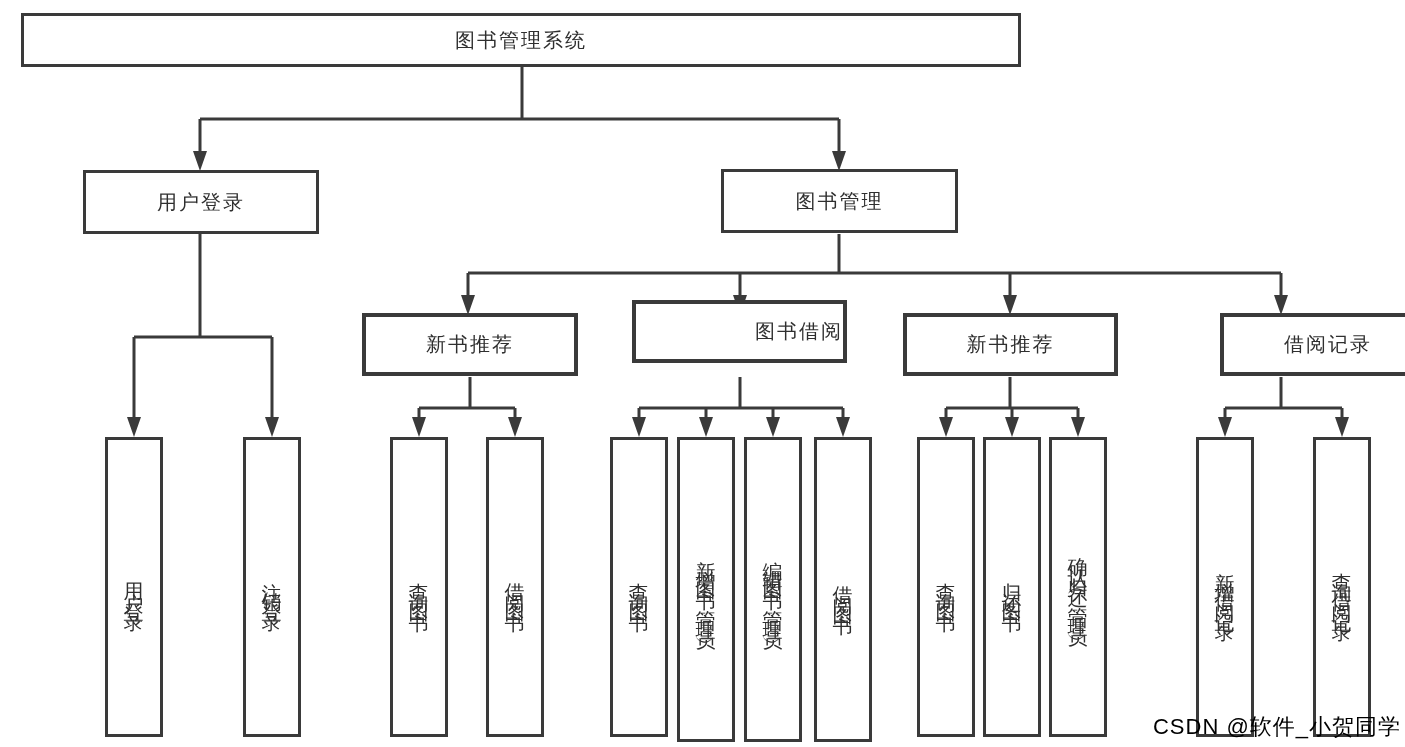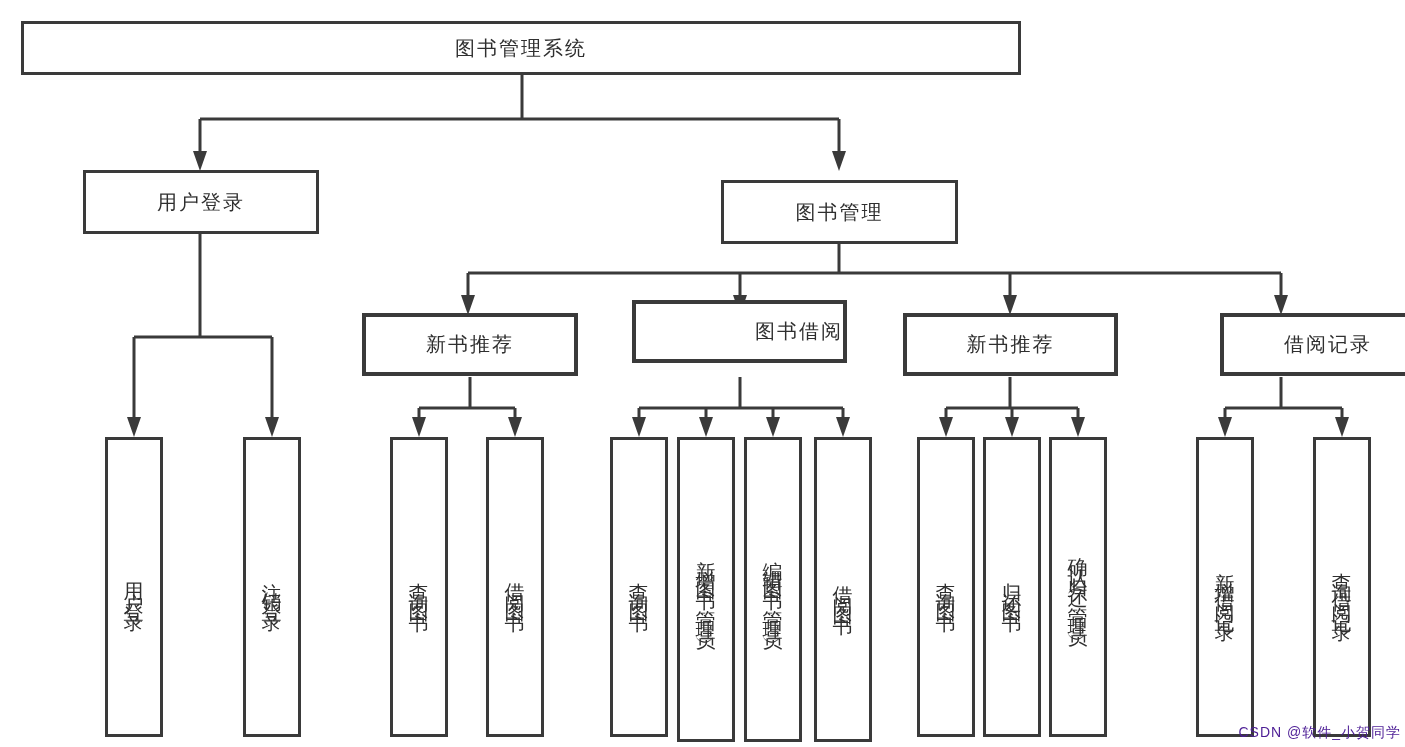--- a/index.html
+++ b/index.html
@@ -46,22 +46,22 @@
   .vlabel {
     writing-mode: vertical-rl;
     text-orientation: mixed;
     letter-spacing: 10px;
     line-height: 1;
   }
   .watermark {
     position: absolute;
     right: 4px;
     bottom: 5px;
-    font-size: 14px;
-    color: #4c1d95;
+    font-size: 22px;
+    color: #000000;
     letter-spacing: 1px;
     white-space: nowrap;
   }
 </style>
 </head>
 <body>
 
 <div class="canvas">
 
   <svg class="connectors" viewBox="0 0 1405 747" xmlns="http://www.w3.org/2000/svg">
@@ -90,28 +90,28 @@
       <polygon points="766,417 780,417 773,437"></polygon>
       <polygon points="836,417 850,417 843,437"></polygon>
       <polygon points="939,417 953,417 946,437"></polygon>
       <polygon points="1005,417 1019,417 1012,437"></polygon>
       <polygon points="1071,417 1085,417 1078,437"></polygon>
       <polygon points="1218,417 1232,417 1225,437"></polygon>
       <polygon points="1335,417 1349,417 1342,437"></polygon>
     </g>
   </svg>
 
-  <div class="node hbox" style="left:21px; top:13px; width:1000px; height:54px;margin-top:8px;">
+  <div class="node hbox" style="left:21px; top:13px; width:1000px; height:54px;">
     <span>图书管理系统</span>
   </div>
 
   <div class="node hbox" style="left:83px; top:170px; width:236px; height:64px;">
     <span>用户登录</span>
   </div>
-  <div class="node hbox" style="left:721px; top:180px; width:237px; height:64px;">
+  <div class="node hbox" style="left:721px; top:169px; width:237px; height:64px;">
     <span>图书管理</span>
   </div>
 
   <div class="node hbox lvl2" style="left:362px; top:313px; width:216px; height:63px;">
     <span>新书推荐</span>
   </div>
   <div class="node hbox lvl2" style="left:632px; top:300px; width:215px; height:63px;justify-content:flex-end;">
     <span>图书借阅</span>
   </div>
   <div class="node hbox lvl2" style="left:903px; top:313px; width:215px; height:63px;">

